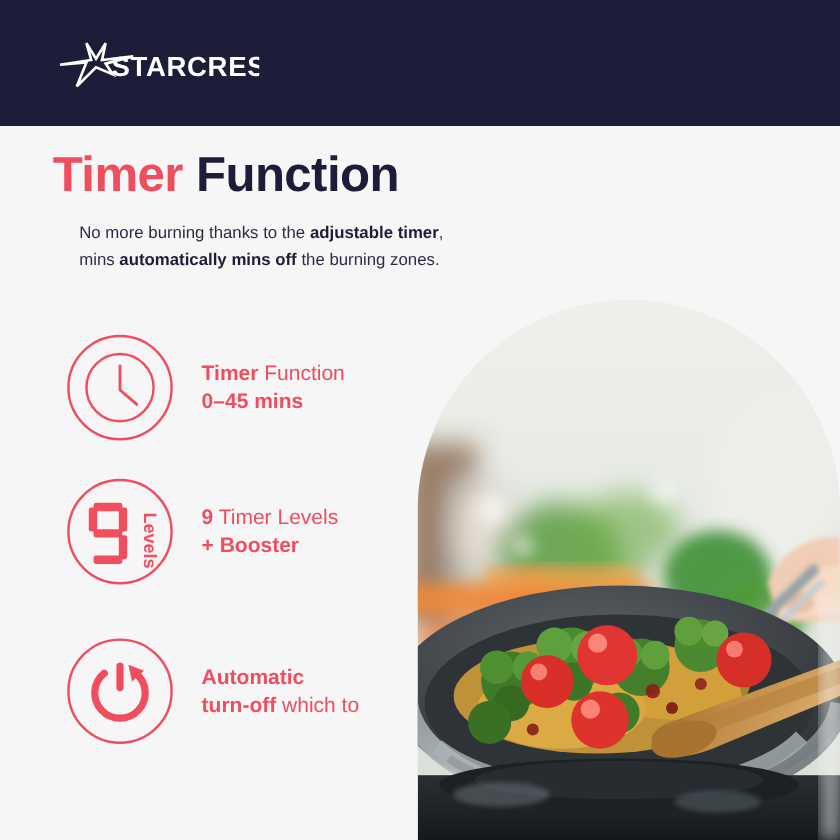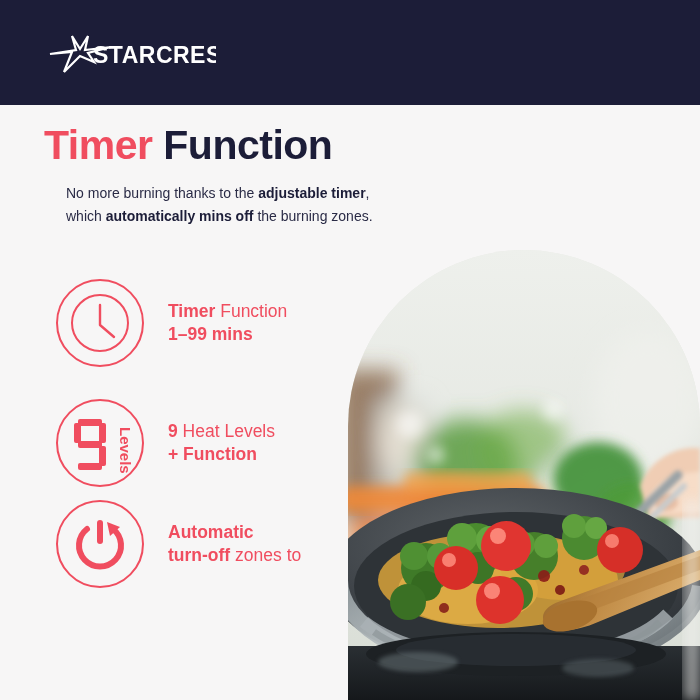--- a/index.html
+++ b/index.html
@@ -83,21 +83,21 @@
 
   
   .feature {
     position: absolute;
     left: 56px;
     display: flex;
     align-items: center;
   }
   .feature-1 { top: 279px; }
   .feature-2 { top: 399px; }
-  .feature-3 { top: 500px; align-items: center; }
+  .feature-3 { top: 532px; align-items: center; }
 
   .icon-circle {
     width: 88px;
     height: 88px;
     flex: 0 0 88px;
     border: 2px solid #f04d5f;
     border-radius: 50%;
     position: relative;
     box-sizing: border-box;
   }
@@ -132,21 +132,21 @@
       </svg>
     </div>
   </div>
 
   <div class="headline">
     <span class="accent">Timer</span><span>&nbsp;</span><span class="dark">Function</span>
   </div>
 
   <div class="subtitle">
     <span>No more burning thanks to the </span><b>adjustable timer</b><span>,</span><br>
-    <span>which </span><b>automatically mins off</b><span> the burning zones.</span>
+    <span>mins </span><b>automatically mins off</b><span> the burning zones.</span>
   </div>
 
   <div class="photo">
     <svg viewBox="0 0 352 450" preserveAspectRatio="xMidYMid slice">
       <defs>
         <linearGradient id="bgWall" x1="0" y1="0" x2="0" y2="1">
           <stop offset="0%" stop-color="#eef0ec"></stop>
           <stop offset="55%" stop-color="#e4e7e1"></stop>
           <stop offset="100%" stop-color="#d7dcd4"></stop>
         </linearGradient>
@@ -313,21 +313,21 @@
       <svg width="84" height="84" viewBox="0 0 84 84">
         <circle cx="42" cy="42" r="28" fill="none" stroke="#f04d5f" stroke-width="2"></circle>
         <path d="M42 24 L42 44 L56 56" fill="none" stroke="#f04d5f" stroke-width="2.4" stroke-linecap="round" stroke-linejoin="round"></path>
       </svg>
     </div>
     <div class="feature-text">
       <span class="ft-line">
         <b>Timer</b><span class="reg"> Function</span>
       </span>
       <span class="ft-line">
-        <b>1–99 mins</b>
+        <b>0–45 mins</b>
       </span>
     </div>
   </div>
 
   <div class="feature feature-2">
     <div class="icon-circle">
       <svg width="84" height="84" viewBox="0 0 84 84">
 
         <g fill="#f04d5f">
           <rect x="20" y="18" width="24" height="7" rx="2"></rect>
@@ -335,39 +335,39 @@
           <rect x="41" y="22" width="7" height="20" rx="2"></rect>
           <rect x="20" y="40" width="24" height="7" rx="2"></rect>
           <rect x="41" y="45" width="7" height="20" rx="2"></rect>
           <rect x="20" y="62" width="24" height="7" rx="2"></rect>
         </g>
         <text x="62" y="26" fill="#f04d5f" font-family="'Liberation Sans', sans-serif" font-size="15" font-weight="bold" transform="rotate(90 62 26)">Levels</text>
       </svg>
     </div>
     <div class="feature-text">
       <span class="ft-line">
-        <b>9</b><span class="reg"> Heat Levels</span>
-      </span>
-      <span class="ft-line">
-        <b>+ Function</b>
+        <b>9</b><span class="reg"> Timer Levels</span>
+      </span>
+      <span class="ft-line">
+        <b>+ Booster</b>
       </span>
     </div>
   </div>
 
   <div class="feature feature-3">
     <div class="icon-circle">
       <svg width="84" height="84" viewBox="0 0 84 84">
         <path d="M29 27 A21 21 0 1 0 55 27" fill="none" stroke="#f04d5f" stroke-width="6" stroke-linecap="round"></path>
         <rect x="39" y="18" width="6" height="24" rx="3" fill="#f04d5f"></rect>
         <path d="M49 20 L62 25 L52 34 Z" fill="#f04d5f"></path>
       </svg>
     </div>
     <div class="feature-text">
       <span class="ft-line">
         <b>Automatic</b>
       </span>
       <span class="ft-line">
-        <b>turn-off</b><span class="reg"> zones to</span>
+        <b>turn-off</b><span class="reg"> which to</span>
       </span>
     </div>
   </div>
 
 </div>
 
 </body></html>

